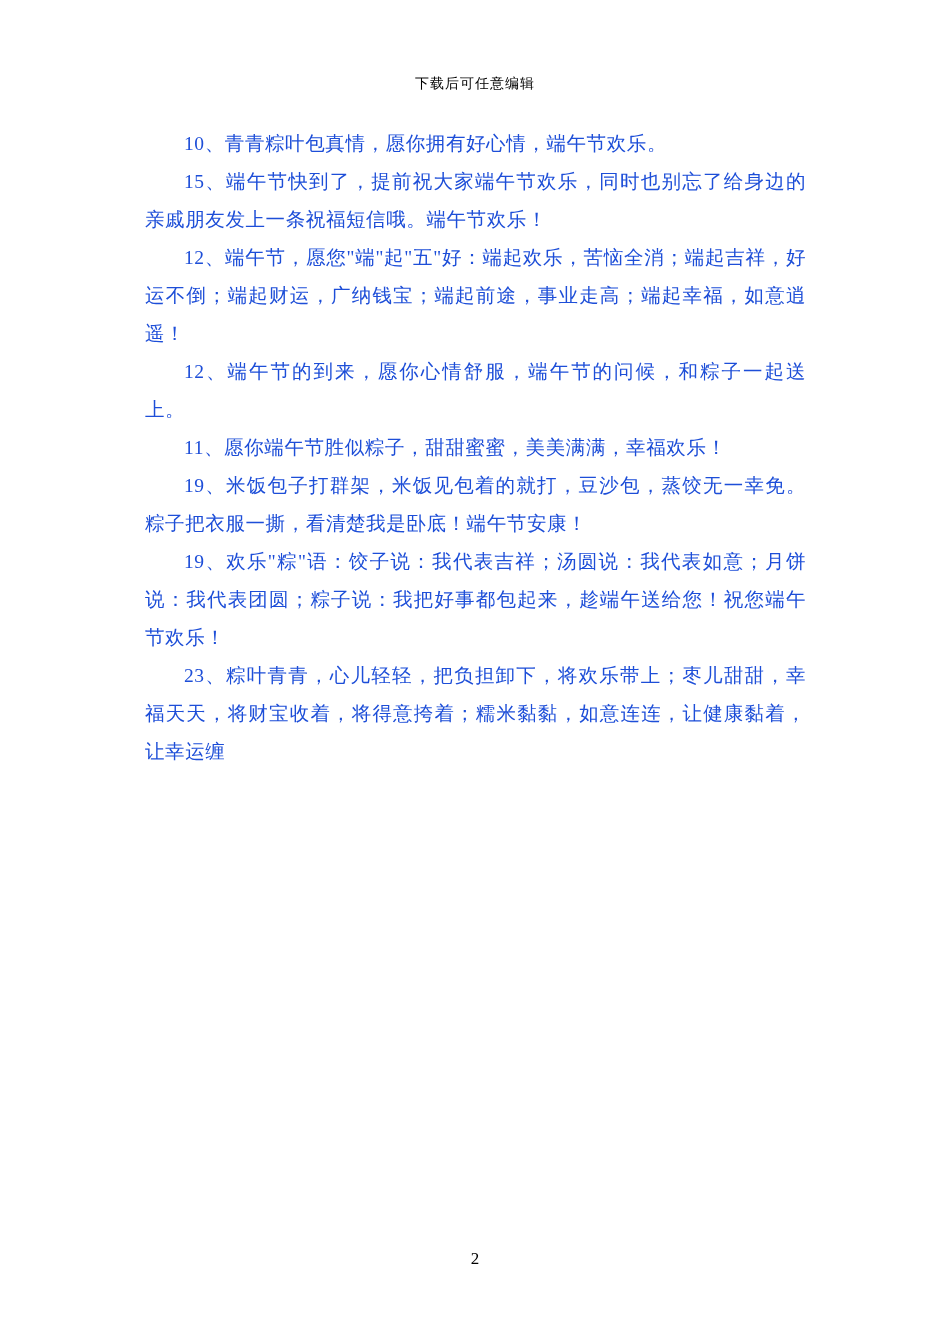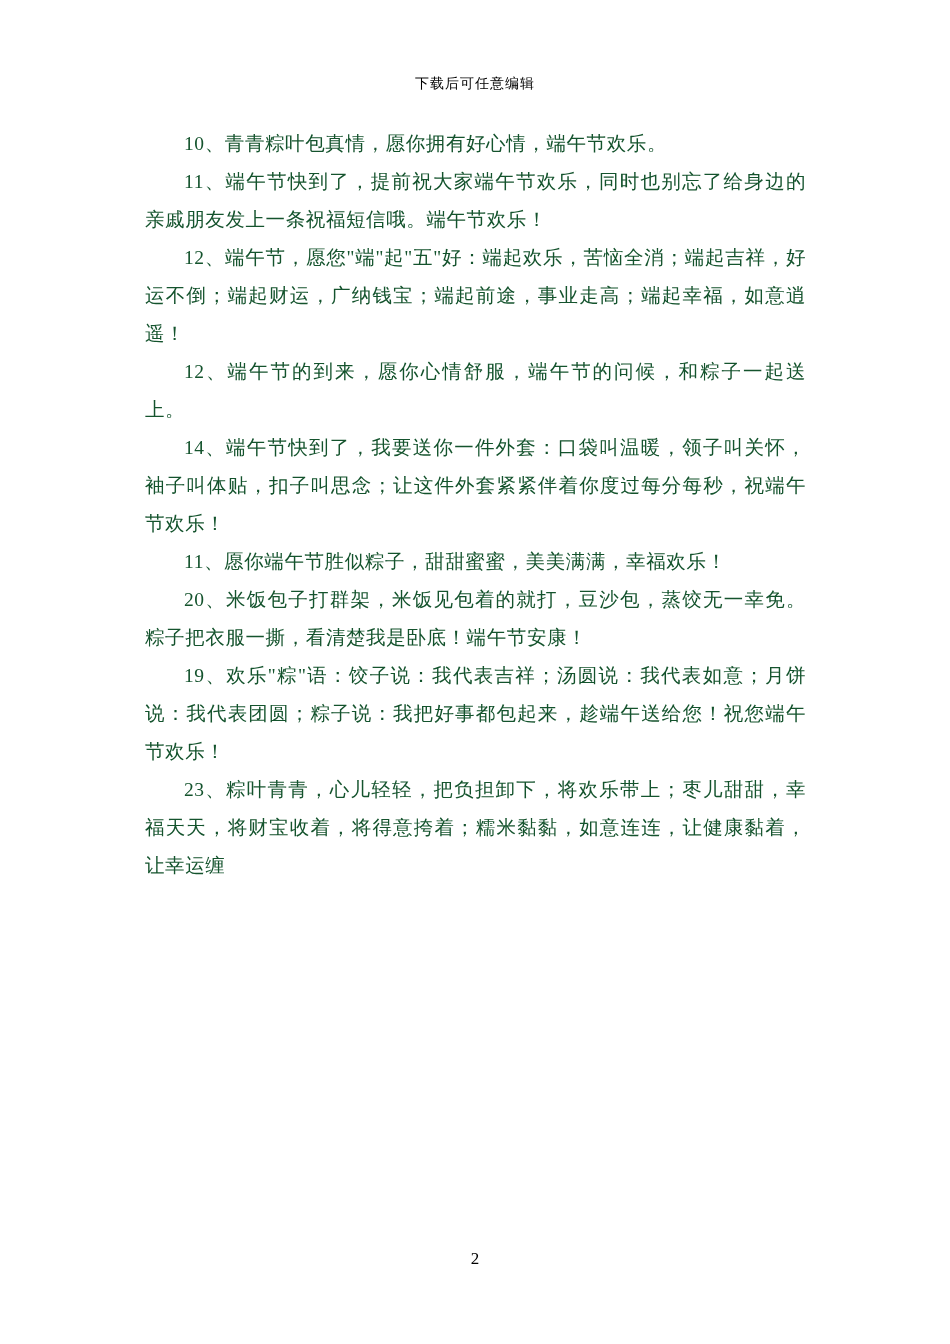--- a/index.html
+++ b/index.html
@@ -34,21 +34,21 @@
     right: 144px;
   }
   .para {
     margin: 0;
     padding: 0;
     font-size: 19.5px;
     line-height: 38px;
     letter-spacing: 0.6px;
     text-align: justify;
     text-indent: 2em;
-    color: #14532d;
+    color: #1d4ed8;
     word-break: break-all;
   }
   .page-footer {
     position: absolute;
     bottom: 84px;
     left: 0;
     right: 0;
     text-align: center;
     font-size: 17px;
     color: #000000;
@@ -58,26 +58,25 @@
 <body>
 
 <div class="page">
 
   <div class="page-header">
     <span>下载后可任意编辑</span>
   </div>
 
   <div class="content" id="paragraphs">
       <p class="para">10、青青粽叶包真情，愿你拥有好心情，端午节欢乐。</p>
-      <p class="para">11、端午节快到了，提前祝大家端午节欢乐，同时也别忘了给身边的亲戚朋友发上一条祝福短信哦。端午节欢乐！</p>
+      <p class="para">15、端午节快到了，提前祝大家端午节欢乐，同时也别忘了给身边的亲戚朋友发上一条祝福短信哦。端午节欢乐！</p>
       <p class="para">12、端午节，愿您"端"起"五"好：端起欢乐，苦恼全消；端起吉祥，好运不倒；端起财运，广纳钱宝；端起前途，事业走高；端起幸福，如意逍遥！</p>
       <p class="para">12、端午节的到来，愿你心情舒服，端午节的问候，和粽子一起送上。</p>
-      <p class="para">14、端午节快到了，我要送你一件外套：口袋叫温暖，领子叫关怀，袖子叫体贴，扣子叫思念；让这件外套紧紧伴着你度过每分每秒，祝端午节欢乐！</p>
       <p class="para">11、愿你端午节胜似粽子，甜甜蜜蜜，美美满满，幸福欢乐！</p>
-      <p class="para">20、米饭包子打群架，米饭见包着的就打，豆沙包，蒸饺无一幸免。粽子把衣服一撕，看清楚我是卧底！端午节安康！</p>
+      <p class="para">19、米饭包子打群架，米饭见包着的就打，豆沙包，蒸饺无一幸免。粽子把衣服一撕，看清楚我是卧底！端午节安康！</p>
       <p class="para">19、欢乐"粽"语：饺子说：我代表吉祥；汤圆说：我代表如意；月饼说：我代表团圆；粽子说：我把好事都包起来，趁端午送给您！祝您端午节欢乐！</p>
       <p class="para">23、粽叶青青，心儿轻轻，把负担卸下，将欢乐带上；枣儿甜甜，幸福天天，将财宝收着，将得意挎着；糯米黏黏，如意连连，让健康黏着，让幸运缠</p>
     </div>
 
   <div class="page-footer">
     <span>2</span>
   </div>
 
 </div>
 

